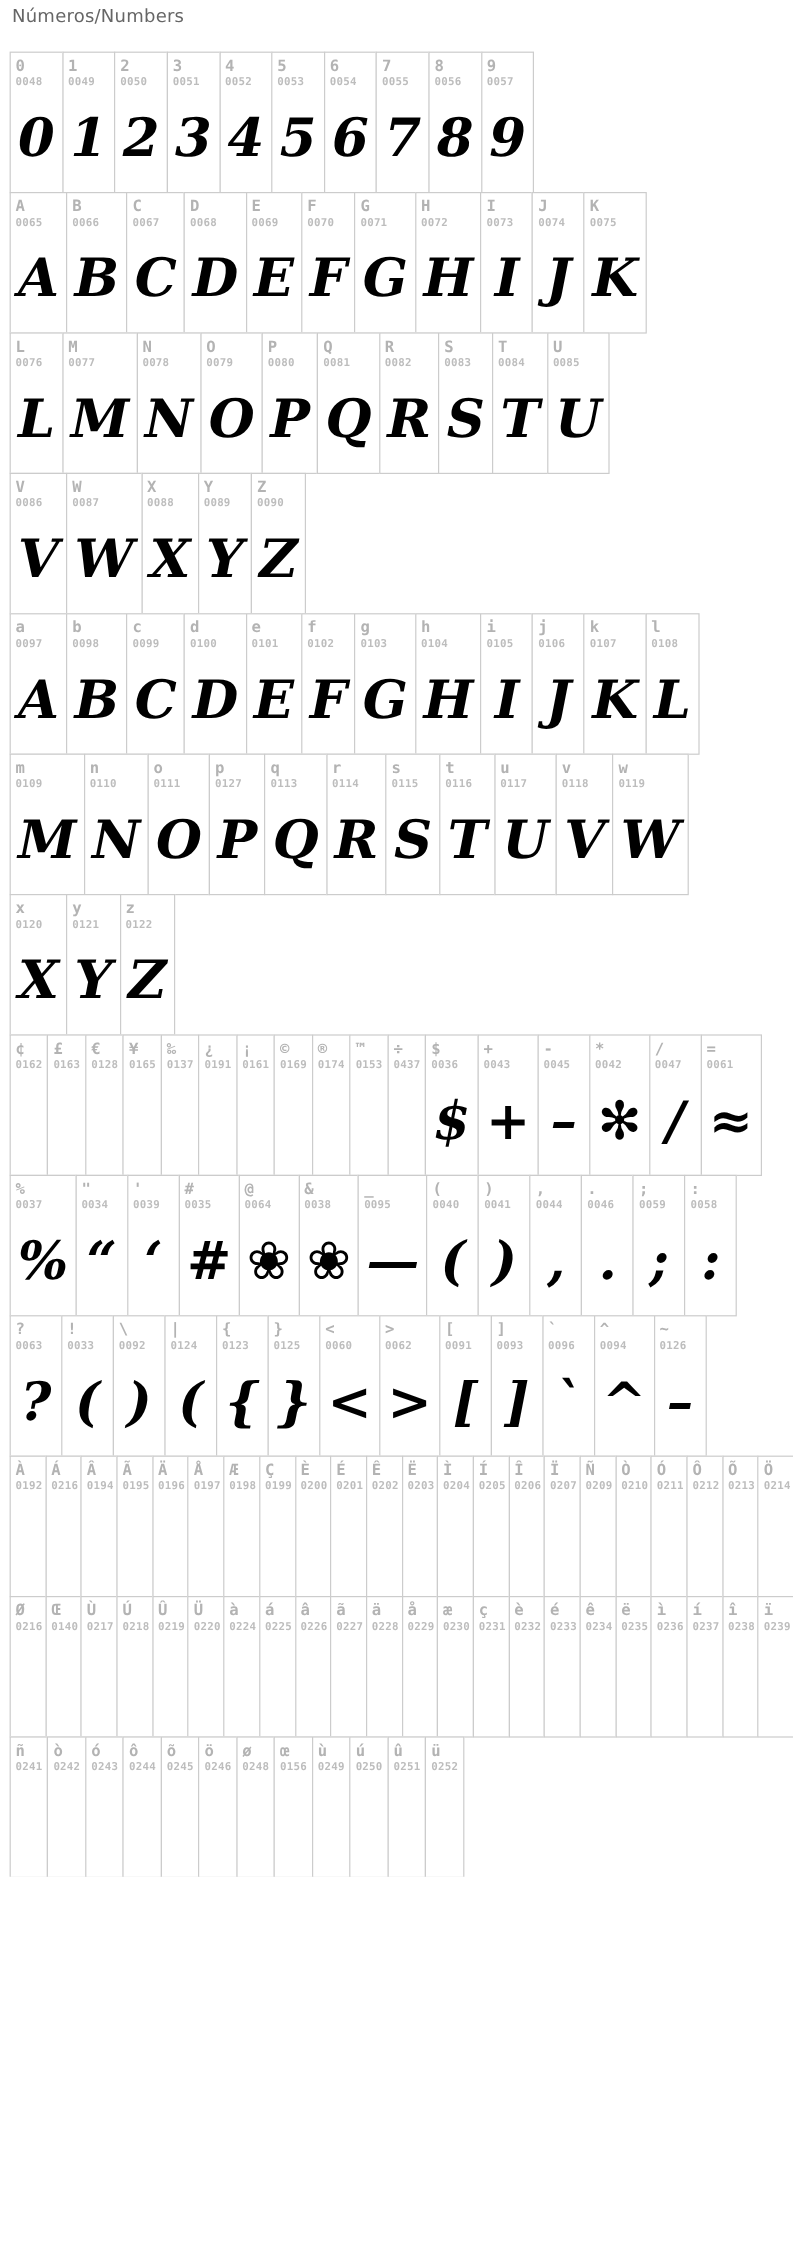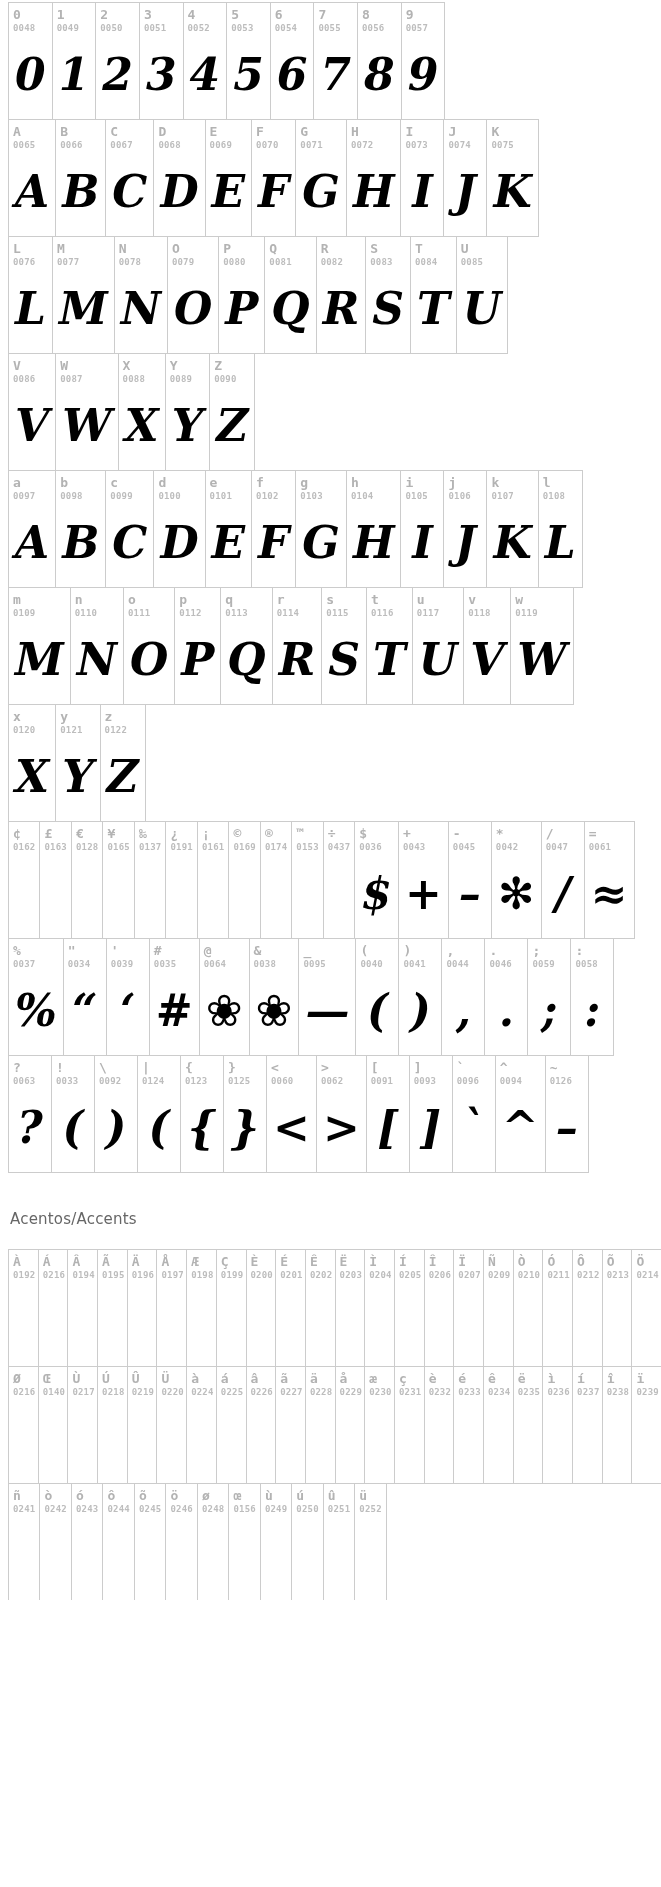--- a/index.html
+++ b/index.html
@@ -68,20 +68,21 @@
     line-height:1;
     color:#000000;
     white-space:nowrap;
   }
 </style>
 </head>
 <body style="background: rgb(255, 255, 255);">
 
 <div id="sections-root">
     <section class="charmap-section">
+    <h2 class="section-title">Números/Numbers</h2>
     <div class="rows">
         <div class="crow">
           <div class="cell has-glyph">
     <div class="cell-head">
       <div class="cell-label">0</div>
       <div class="cell-code">0048</div>
     </div>
     <div class="cell-glyph">0</div>
   </div>
           <div class="cell has-glyph">
@@ -448,21 +449,21 @@
           <div class="cell has-glyph">
     <div class="cell-head">
       <div class="cell-label">o</div>
       <div class="cell-code">0111</div>
     </div>
     <div class="cell-glyph">O</div>
   </div>
           <div class="cell has-glyph">
     <div class="cell-head">
       <div class="cell-label">p</div>
-      <div class="cell-code">0112</div>
+      <div class="cell-code">0127</div>
     </div>
     <div class="cell-glyph">P</div>
   </div>
           <div class="cell has-glyph">
     <div class="cell-head">
       <div class="cell-label">q</div>
       <div class="cell-code">0113</div>
     </div>
     <div class="cell-glyph">Q</div>
   </div>
@@ -839,21 +840,20 @@
     <div class="cell-head">
       <div class="cell-label">~</div>
       <div class="cell-code">0126</div>
     </div>
     <div class="cell-glyph">–</div>
   </div>
         </div>
       </div>
   </section>
     <section class="charmap-section">
-    <h2 class="section-title">Acentos/Accents</h2>
     <div class="rows">
         <div class="crow">
           <div class="cell">
     <div class="cell-head">
       <div class="cell-label">À</div>
       <div class="cell-code">0192</div>
     </div>
     <div class="cell-glyph"></div>
   </div>
           <div class="cell">

